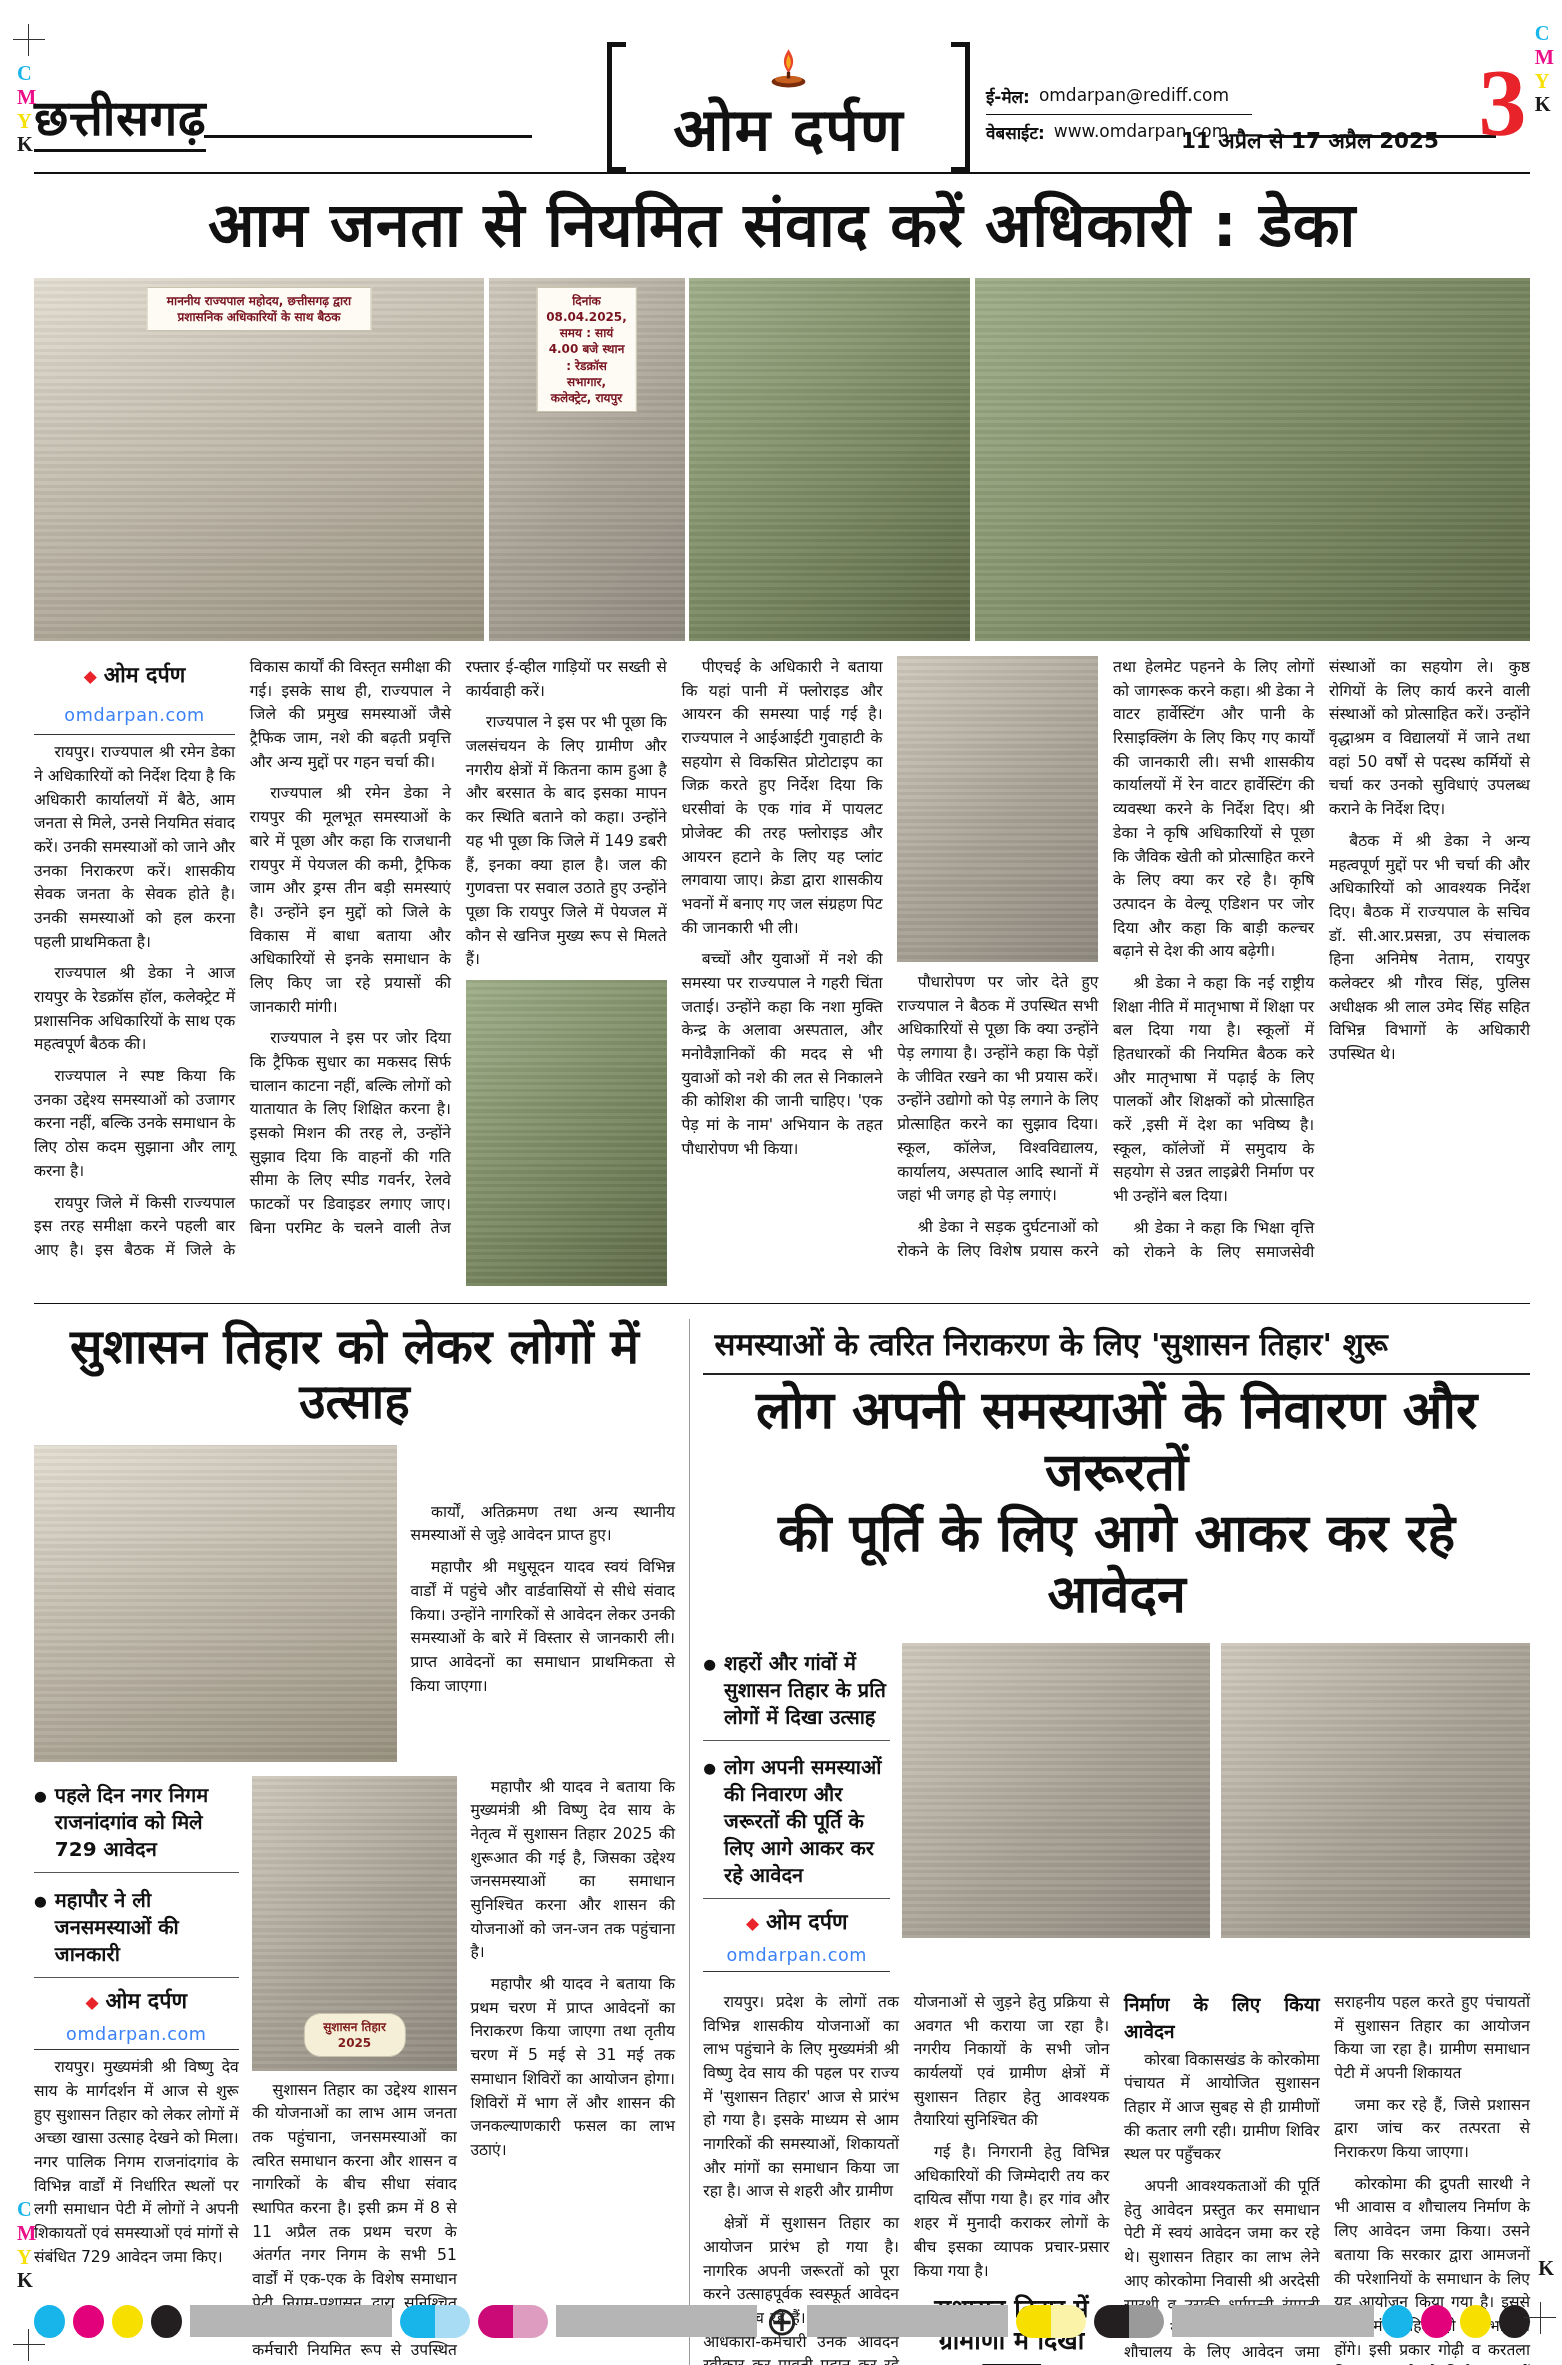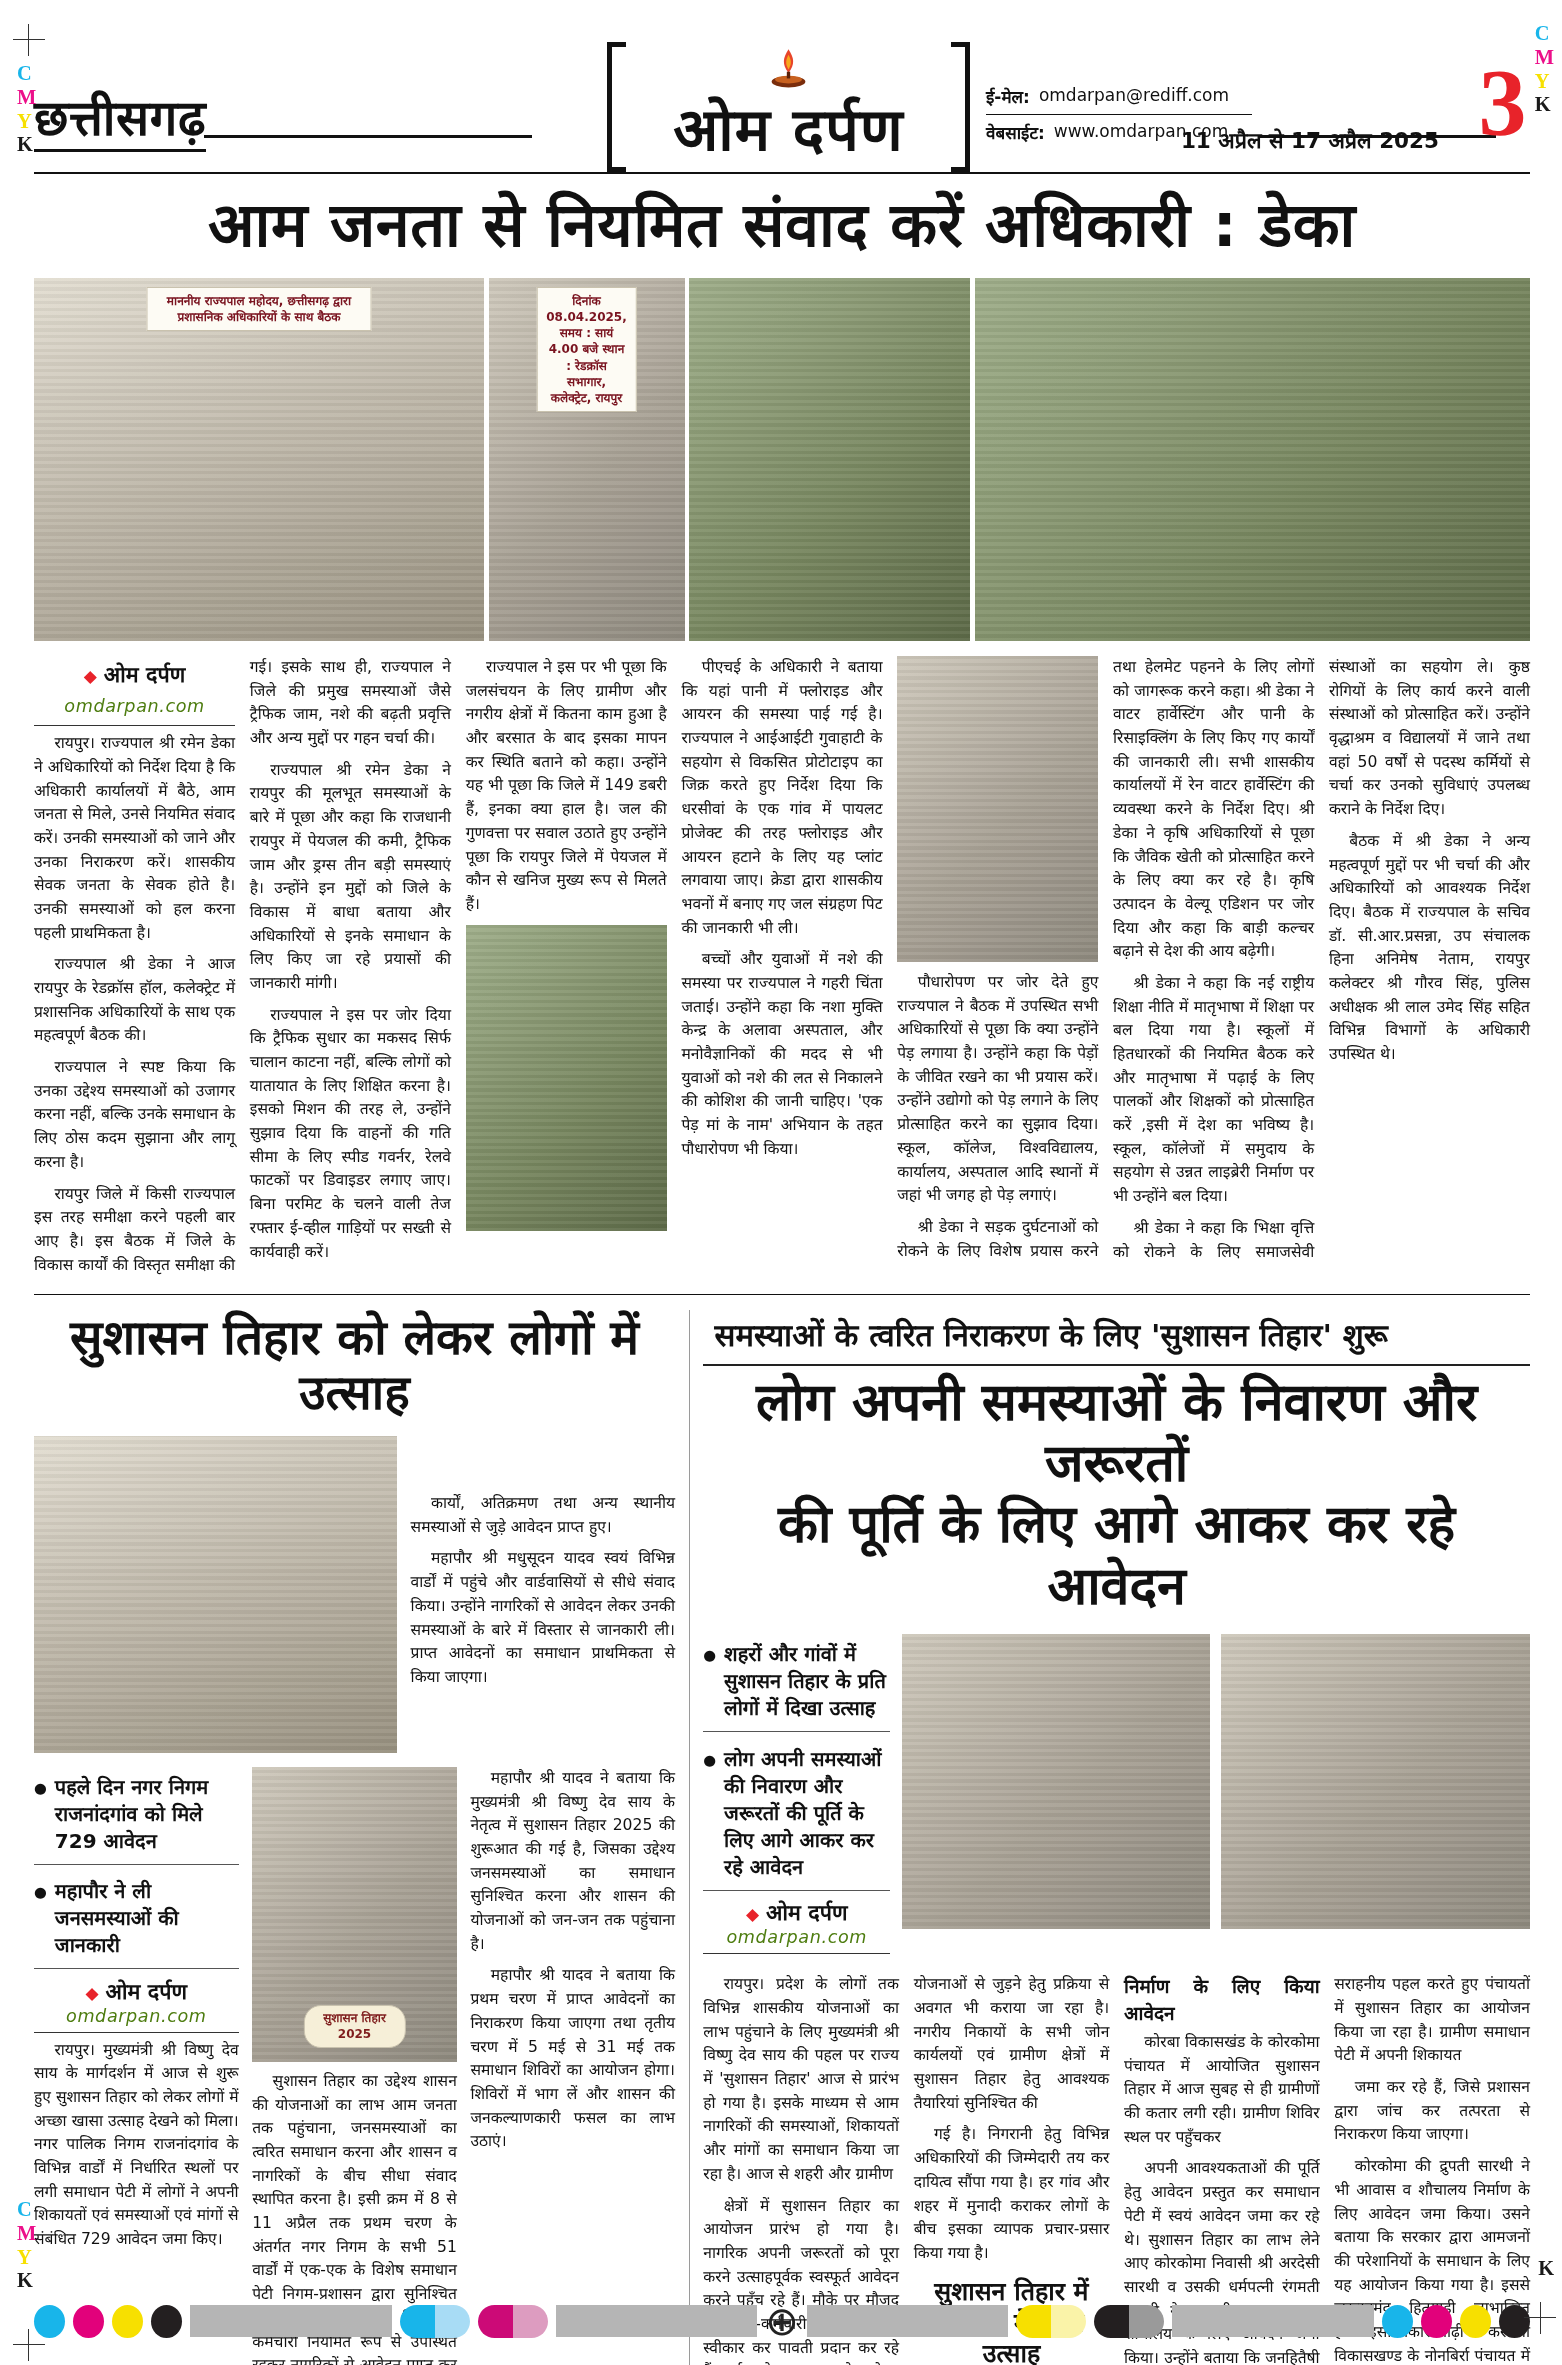--- a/index.html
+++ b/index.html
@@ -49,21 +49,21 @@
 
   
   .headline-xl { font-size:61px; font-weight:bold; text-align:center; letter-spacing:0.6px; line-height:1.12; }
   .headline-l  { font-size:48px;  font-weight:bold; line-height:1.15; }
   .kicker { font-size:31px; font-weight:bold; }
   .bodytxt { font-size:15.6px; line-height:1.52; text-align:justify; }
   .bodytxt p { margin-bottom:8px; text-indent:20.4px; }
   .byline { text-align:center; margin:3.4px 0 5.7px; border-bottom:1.1px solid #333; padding-bottom:5.7px; }
   .byline .bd { color:#e8232a; font-size:17px; margin-right:6.8px; }
   .byline .bb { font-size:21.5px; font-weight:bold; }
-  .byline .bs { font-size:17.6px; color:#4d7c0f; display:block; margin-top:1px; letter-spacing:0.6px;font-style:italic; }
+  .byline .bs { font-size:17.6px; color:#3b82f6; display:block; margin-top:10px; letter-spacing:0.6px; }
   .bullets { font-size:20px; font-weight:bold; line-height:1.35; }
   .bullets .bi { display:flex; gap:8px; padding:6.8px 0 9px; border-bottom:1.1px solid #555; margin-bottom:6.8px; }
   .bullets .dotb { font-size:14.7px; line-height:1.9; }
   .ph { position:relative; background:linear-gradient(135deg,#cfc9bc 0%,#a8a195 55%,#8e897e 100%); overflow:hidden; }
   .ph.green { background:linear-gradient(135deg,#9fae8a 0%,#77865f 60%,#5d6a48 100%); }
   .ph.room  { background:linear-gradient(160deg,#e3ded2 0%,#bdb6a8 50%,#97907f 100%); }
   .ph::after { content:""; position:absolute; inset:0;
     background:repeating-linear-gradient(0deg,rgba(255,255,255,.05) 0 3.4px,rgba(0,0,0,.04) 3.4px 6.8px); }
   .cap { position:absolute; left:50%; transform:translateX(-50%); top:9px; background:#fdfbf4; color:#7a1420;
     font-size:12px; font-weight:bold; padding:4.5px 9px; text-align:center; max-width:86%; z-index:2;

